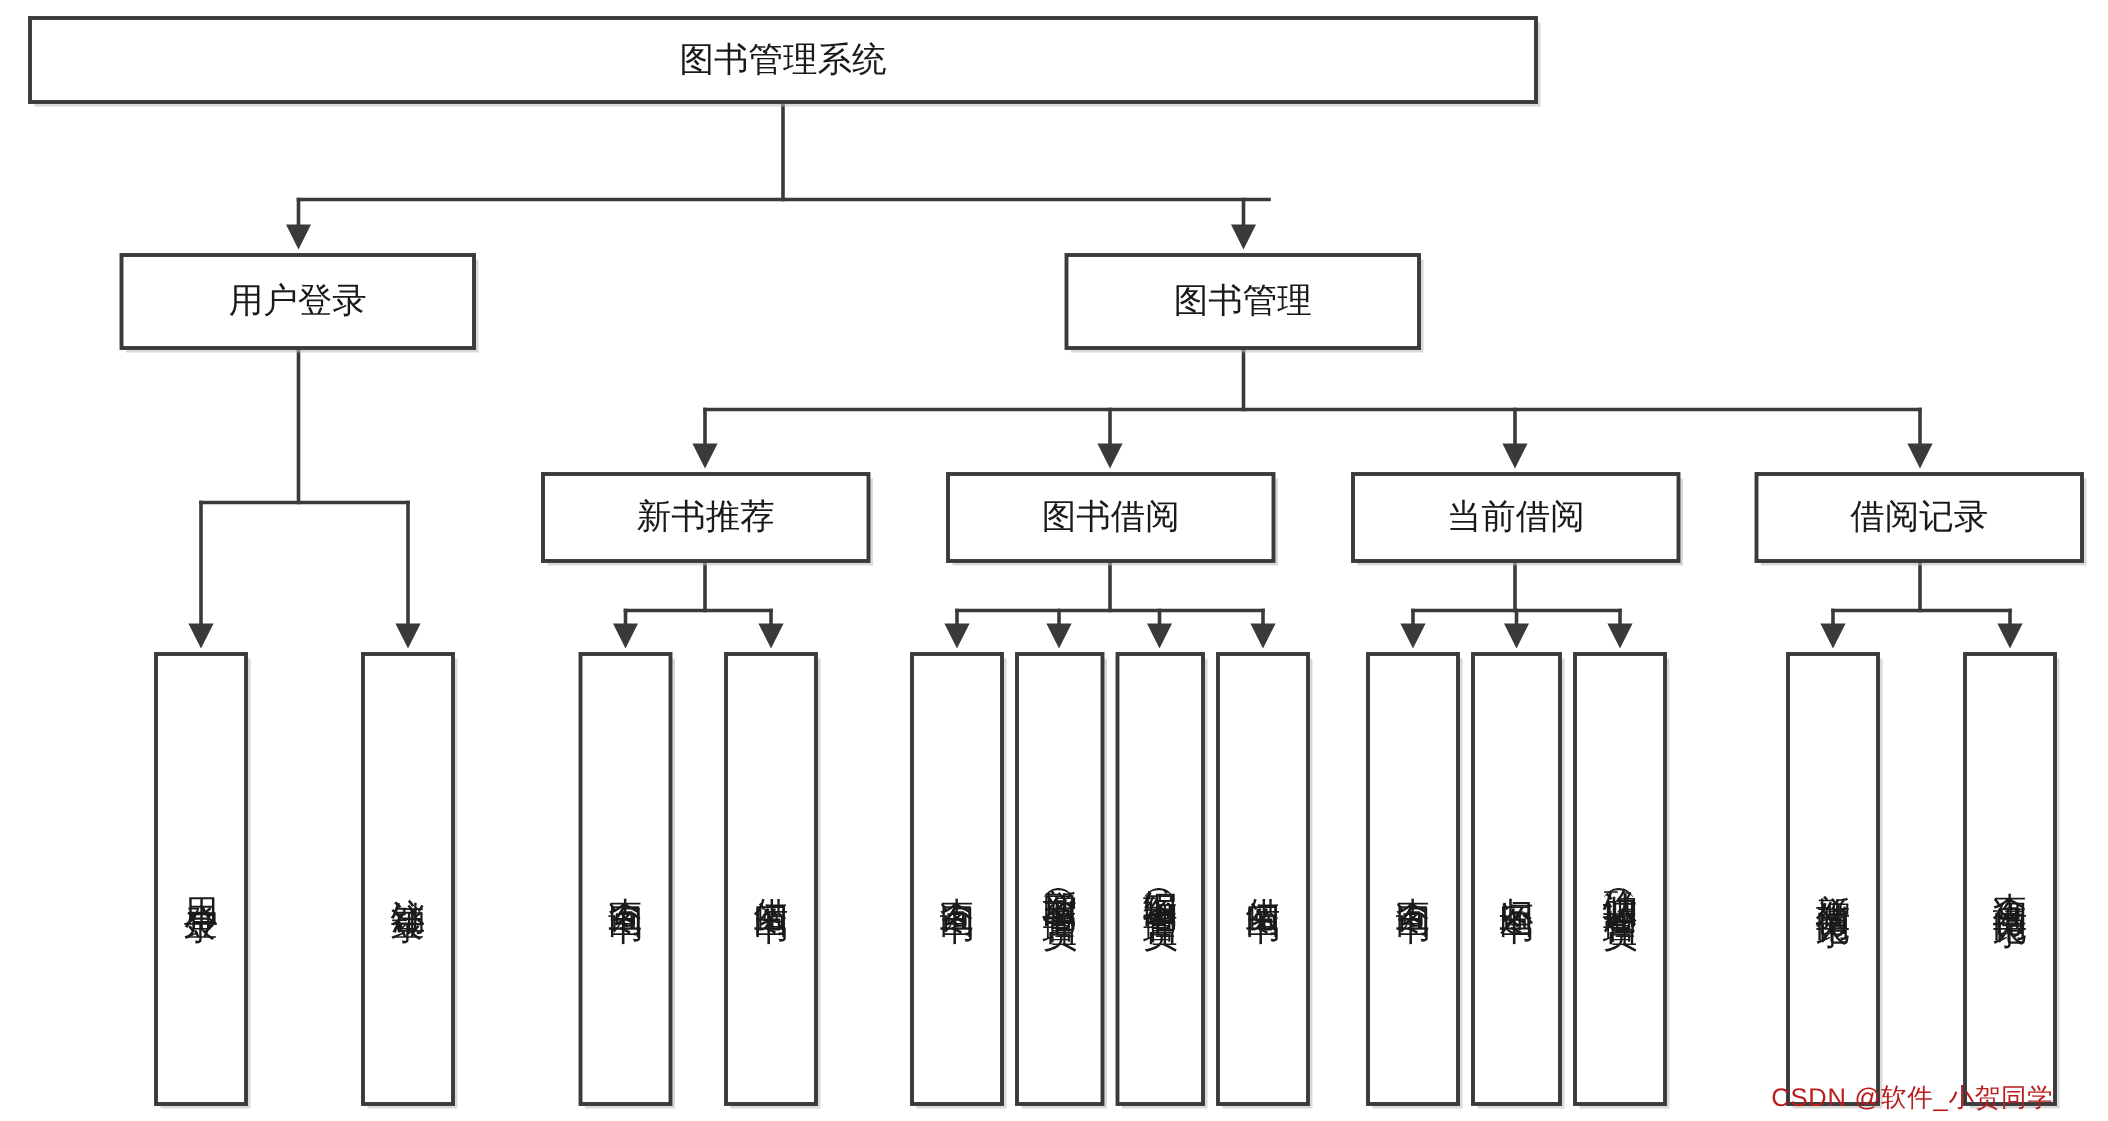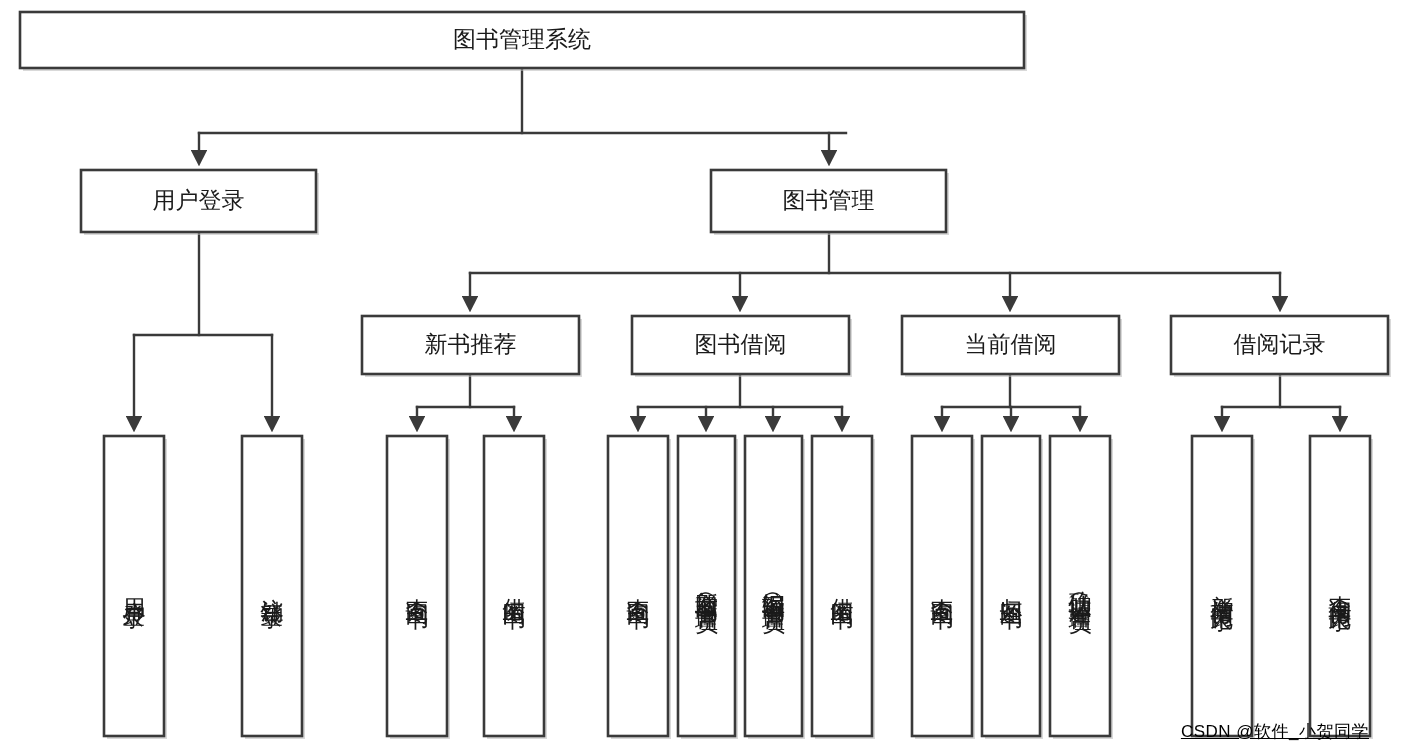--- a/index.html
+++ b/index.html
@@ -69,24 +69,23 @@
     color: #1a1a1a;
     white-space: nowrap;
     text-align: center;
   }
   .watermark {
     position: absolute;
     right: 8px;
     bottom: 4px;
     font-family: "Liberation Sans", "DejaVu Sans", sans-serif;
     font-size: 17px;
-    color: #000000;
+    color: #b91c1c;
     letter-spacing: 0.5px;
     white-space: nowrap;
-    text-decoration: underline;
   }
 </style>
 </head>
 <body>
 
 <div id="diagram-root">
 
   <svg id="tree-svg" viewBox="0 0 1405 747">
     <defs>
       <marker id="arrow" viewBox="0 0 12 12" refX="6" refY="6" markerWidth="7" markerHeight="7" orient="auto-start-reverse">

